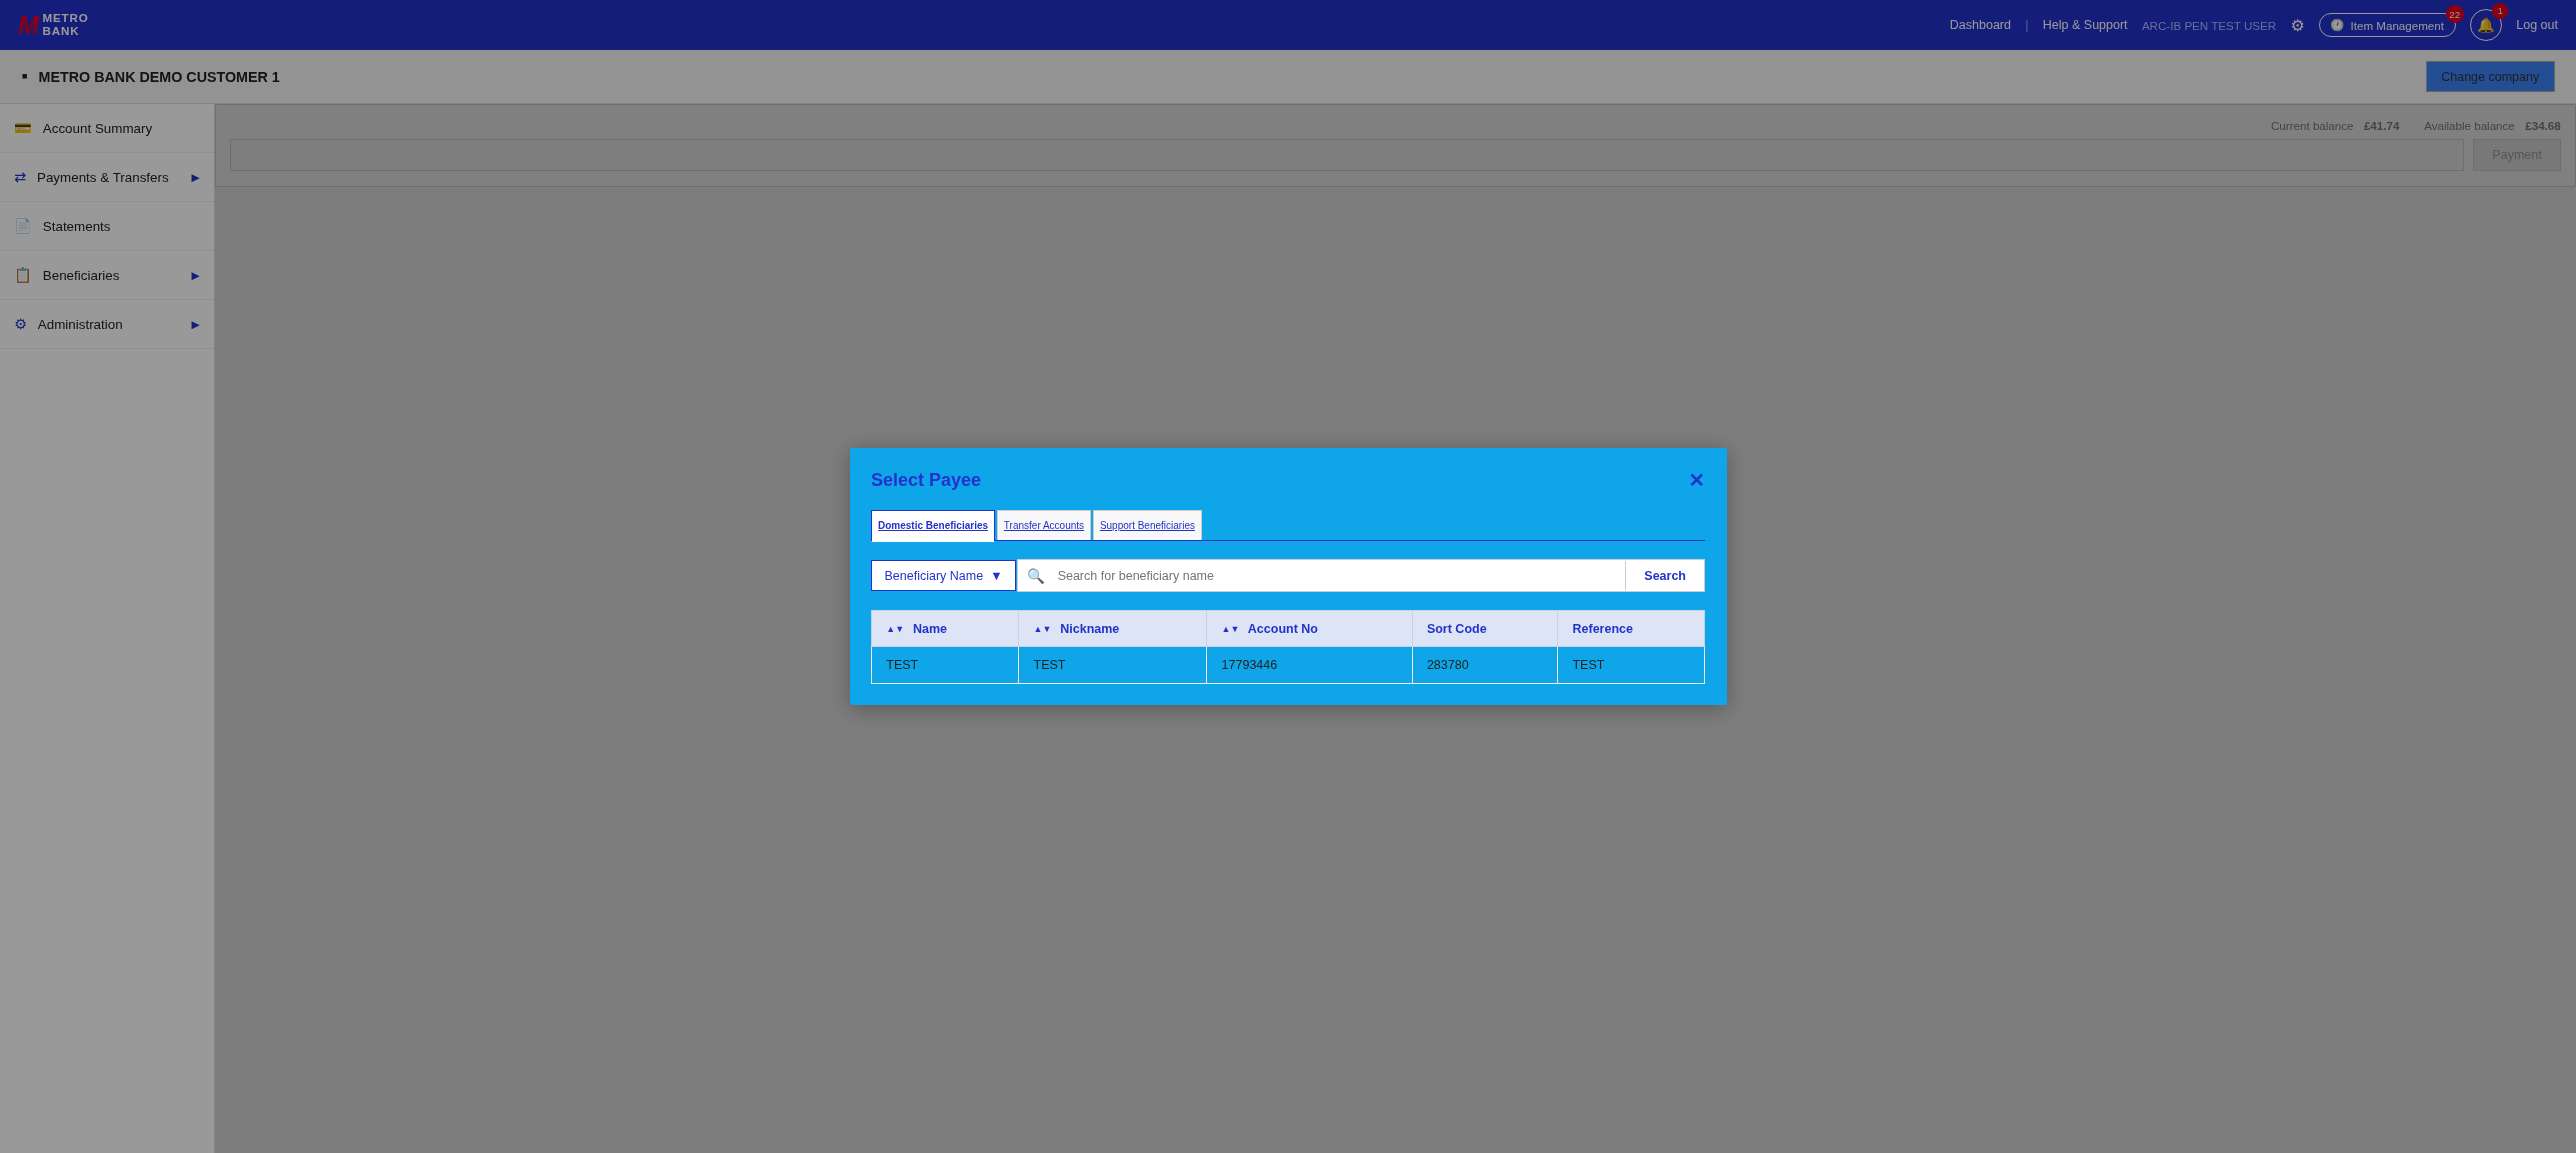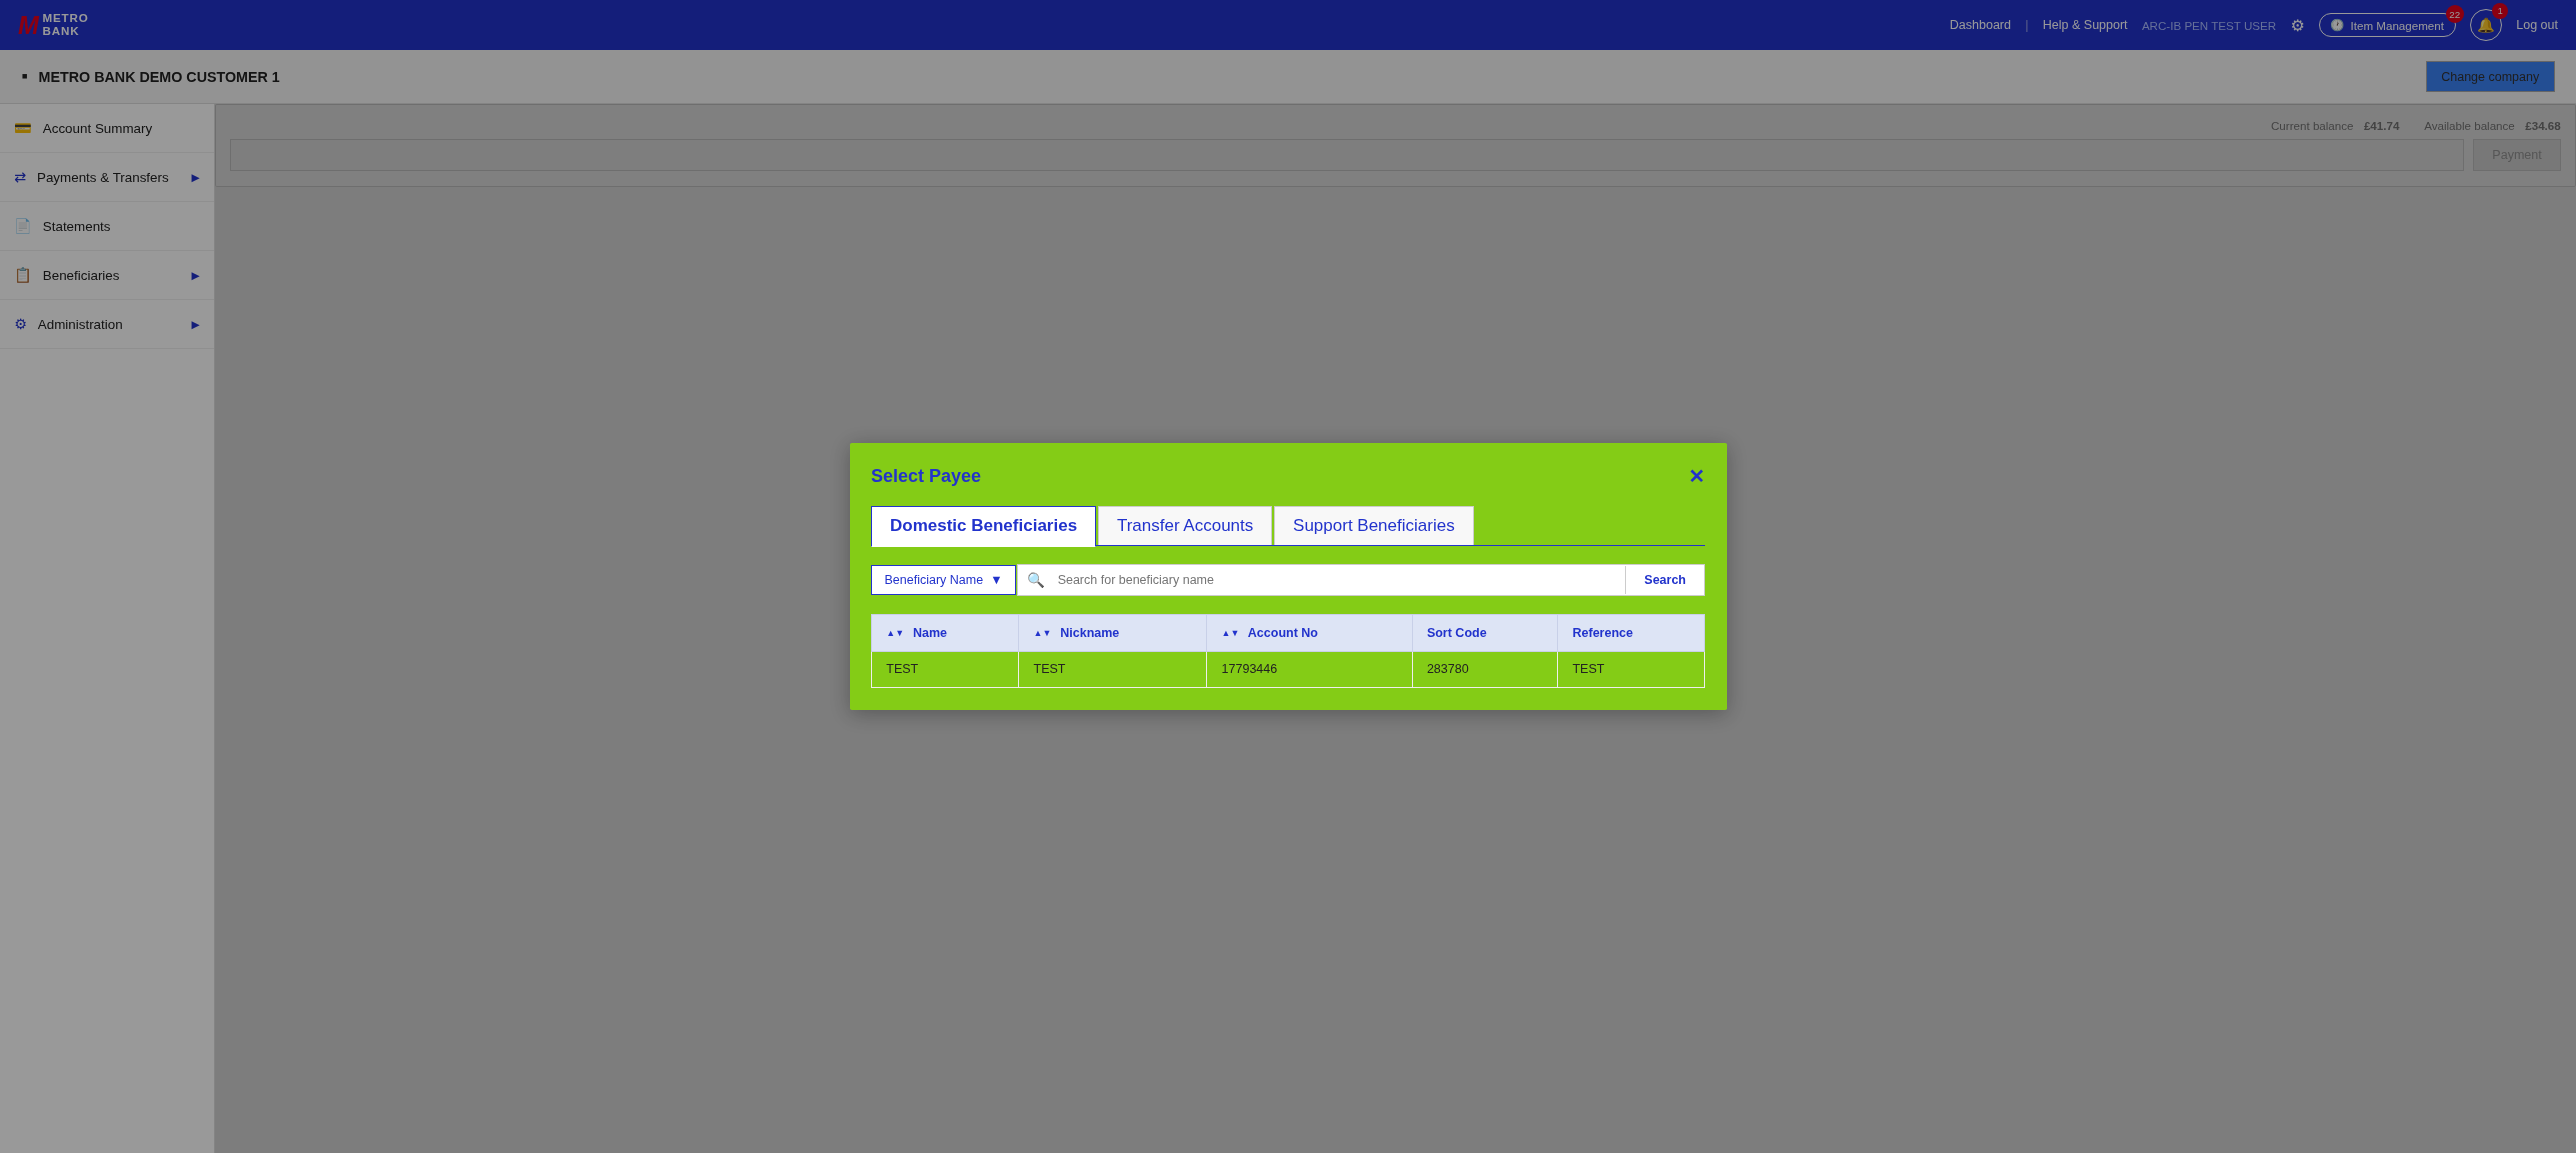--- a/index.html
+++ b/index.html
@@ -221,21 +221,21 @@
       top: 0; left: 0; right: 0; bottom: 0;
       background: rgba(0,0,0,0.4);
       z-index: 100;
       display: flex;
       align-items: center;
       justify-content: center;
     }
 
     
     .modal {
-      background: #84cc16;
+      background: #0ea5e9;
       width: 877px;
       max-width: 95vw;
       border-radius: 1.8px;
       box-shadow: 0 3.6px 21.5px rgba(0,0,0,0.3);
       padding: 21.5px;
       z-index: 101;
       position: relative;
     }
     .modal-header {
       display: flex;
@@ -257,28 +257,29 @@
       font-weight: bold;
     }
 
     
     .modal-tabs {
       display: flex;
       border-bottom: 1.8px solid #2233cc;
       margin-bottom: 18px;
     }
     .tab {
-      padding: 9px 18px;
-      cursor: pointer;
-      font-size: 17px;
+      padding: 9px 6px;
+      cursor: pointer;
+      font-size: 10px;
       border: 0.9px solid #ccc;
       border-bottom: none;
       color: #2233cc;
       background: white;
       margin-right: 1.8px;
+      text-decoration: underline;
     }
     .tab.active {
       background: white;
       border-color: #2233cc;
       border-bottom: 1.8px solid white;
       margin-bottom: -1.8px;
       font-weight: bold;
     }
     .tab:not(.active) {
       color: #2233cc;

